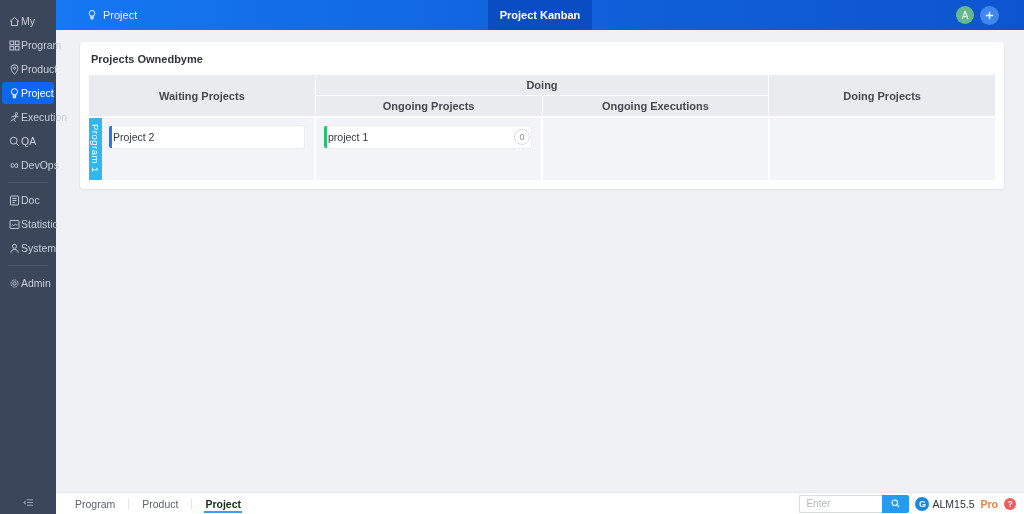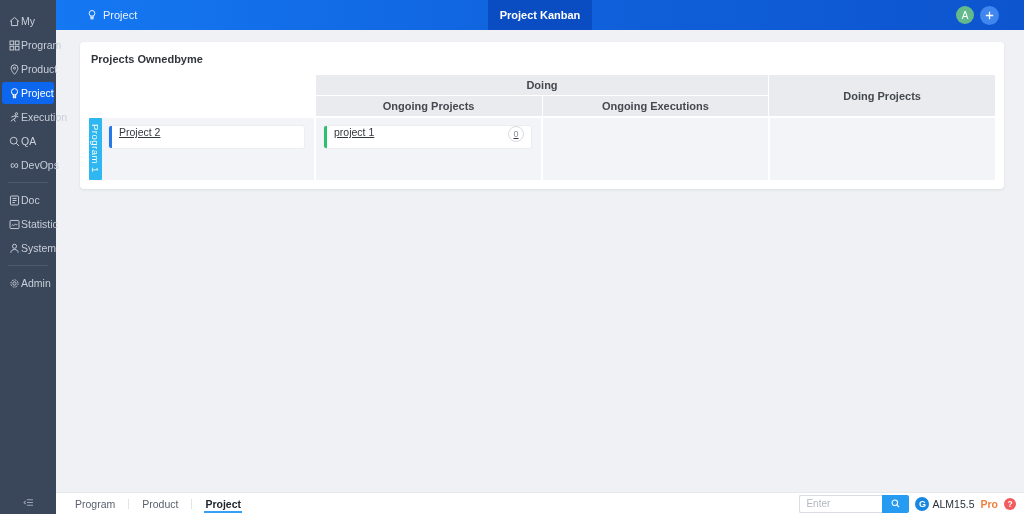--- a/index.html
+++ b/index.html
@@ -47,22 +47,22 @@
   .hc-doing{grid-column:2/4;grid-row:1;}
   .hc-ongoing-projects{grid-column:2;grid-row:2;}
   .hc-ongoing-executions{grid-column:3;grid-row:2;}
   .hc-closed{grid-column:4;grid-row:1/3;}
   .kb-lane{display:grid;grid-template-columns:repeat(4,1fr);gap:2px;margin-top:2px;height:62px;position:relative;}
   .lc{background:#f3f4f7;}
   .lane-strip{position:absolute;left:0;top:0;bottom:0;width:13px;background:#2eb7f0;color:#fff;
     writing-mode:vertical-rl;font-size:9.5px;display:flex;align-items:center;
     padding-top:6px;z-index:2;border-radius:1px;letter-spacing:.5px;cursor:pointer;}
   .card{background:#fff;height:22px;margin:8px 10px 0 20px;border-left:3px solid #2478e8;
-    box-shadow:0 0 0 1px #eceef2;border-radius:2px;display:flex;
-    font-size:10.5px;color:#34383f;padding:0 7px;cursor:pointer;text-decoration:underline;}
+    box-shadow:0 0 0 1px #eceef2;border-radius:2px;display:flex;align-items:center;
+    font-size:10.5px;color:#34383f;padding:0 1px;cursor:pointer;}
   .card-green{border-left-color:#2bc06e;margin-left:8px;justify-content:space-between;}
   .badge{width:14px;height:14px;border:1px solid #d8dbe1;border-radius:50%;color:#8b909a;
     background:#fff;font-size:9px;display:flex;align-items:center;justify-content:center;flex:none;}
 
   
   .bottombar{position:absolute;left:56px;right:0;bottom:0;height:22px;background:#fff;
     border-top:1px solid #e7e9ec;display:flex;align-items:center;font-size:10.5px;
     color:#5a6270;z-index:5;padding-left:6px;box-sizing:border-box;}
   .bb-tab{padding:0 13px;height:100%;display:flex;align-items:center;position:relative;cursor:pointer;}
   .bb-tab.active{color:#21262e;font-weight:bold;}
@@ -218,20 +218,21 @@
         </span>
     </button>
   </div>
 </header>
 
 <main class="main">
   <section class="panel">
     <div class="panel-title">Projects Ownedbyme</div>
 
     <div class="kb-head">
+      <div class="hc hc-waiting">Waiting Projects</div>
       <div class="hc hc-doing">Doing</div>
       <div class="hc hc-closed">Doing Projects</div>
       <div class="hc hc-ongoing-projects">Ongoing Projects</div>
       <div class="hc hc-ongoing-executions">Ongoing Executions</div>
     </div>
 
     <div class="kb-lane">
       <div class="lane-strip">Program 1</div>
       <div class="lc">
         <div class="card">

